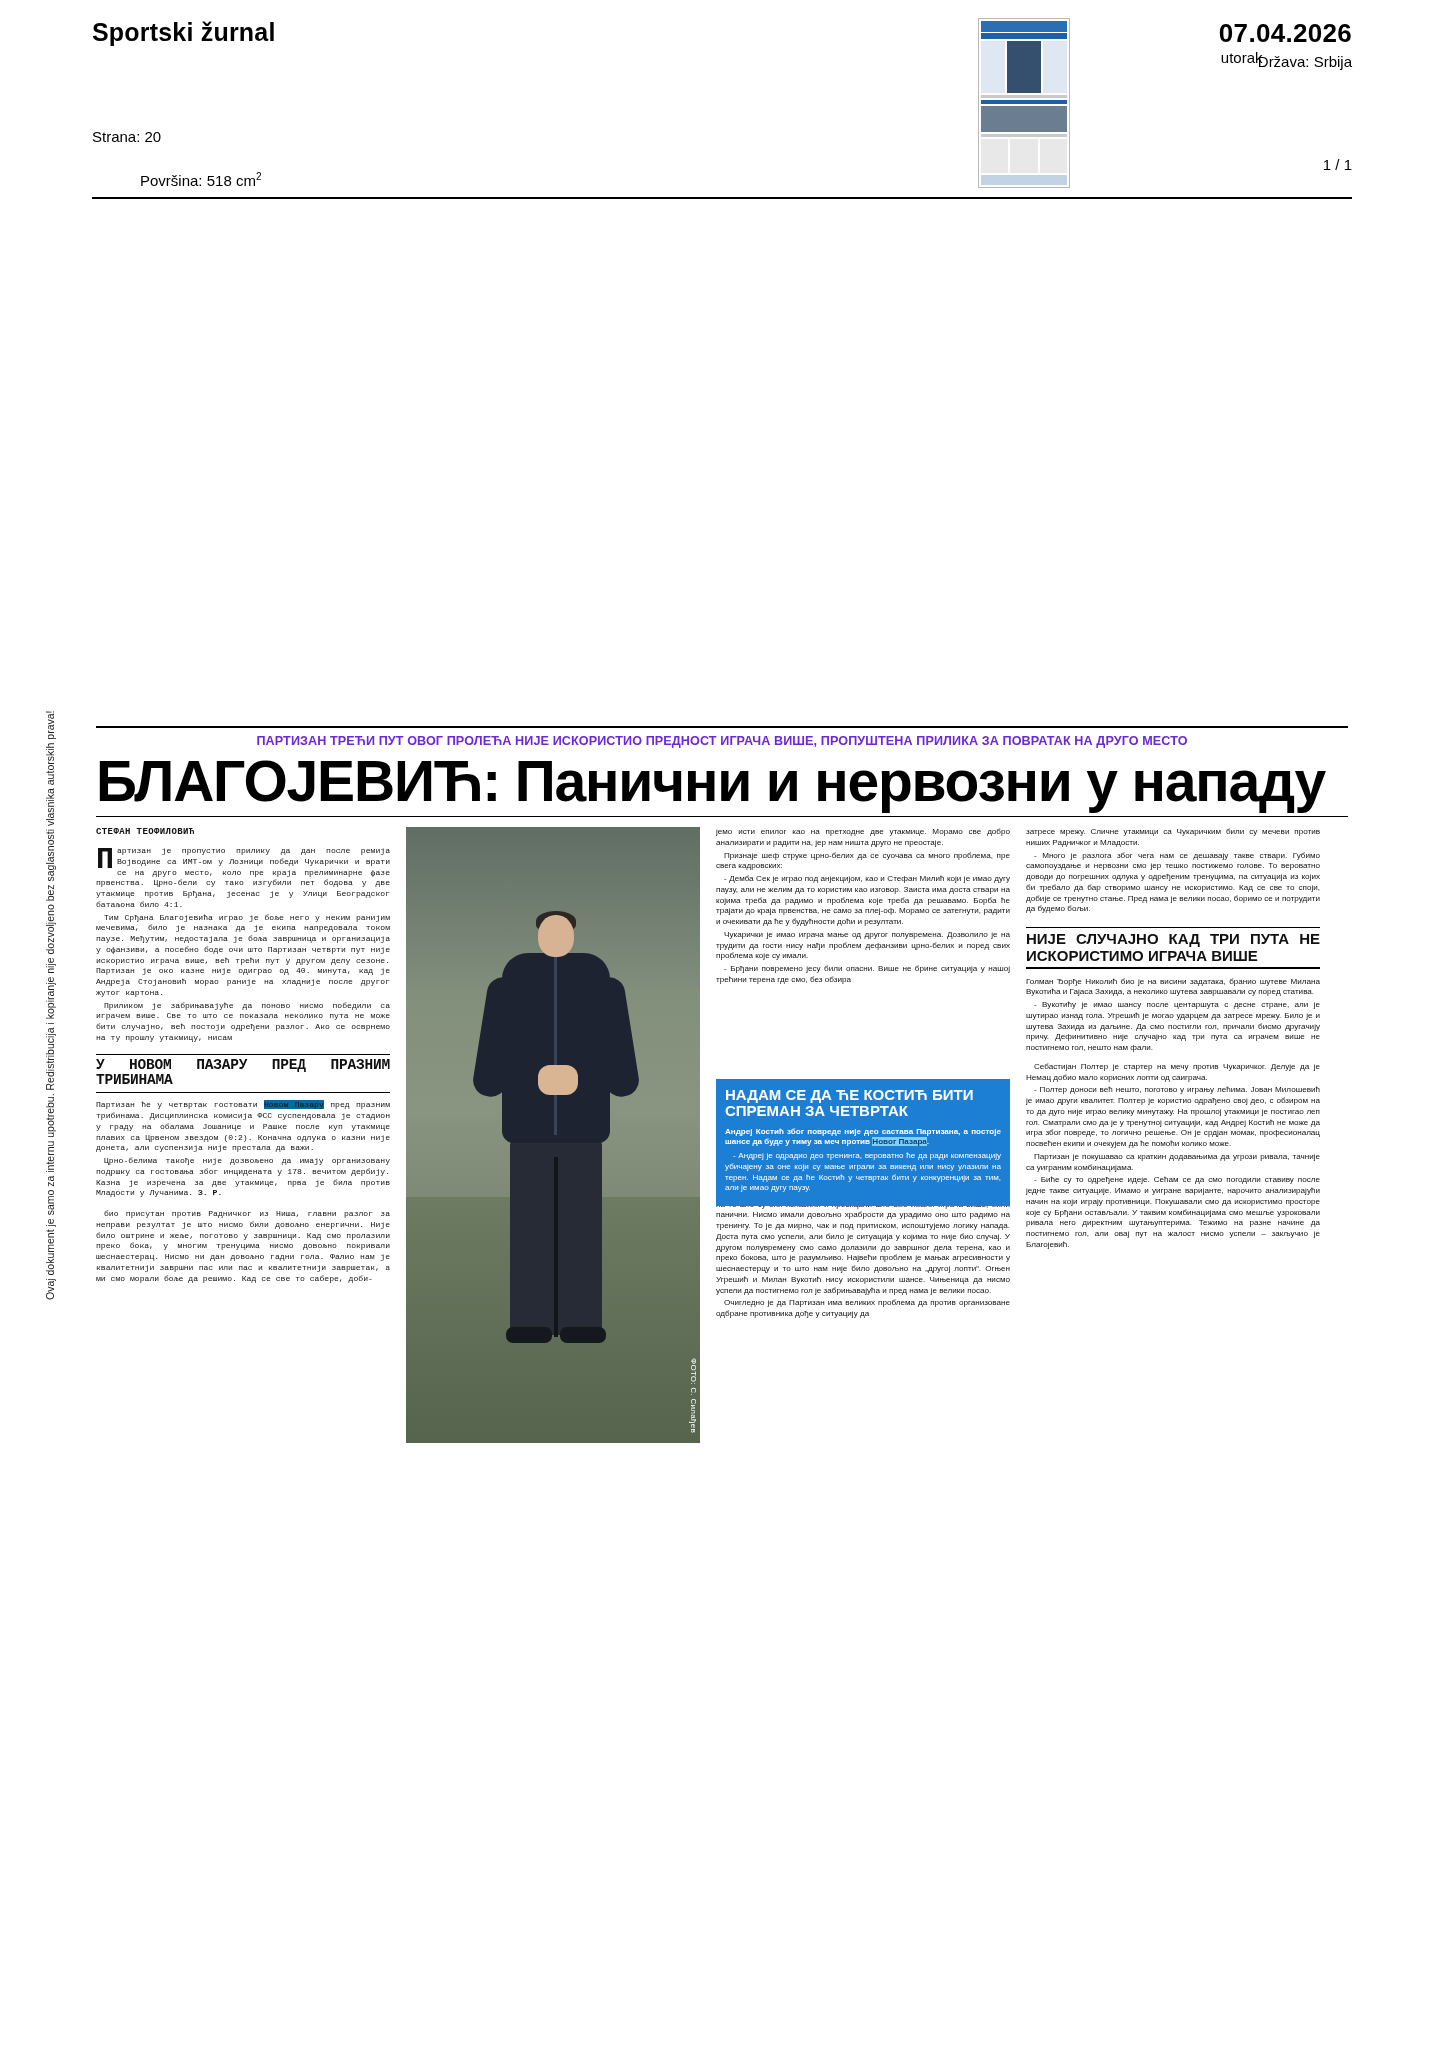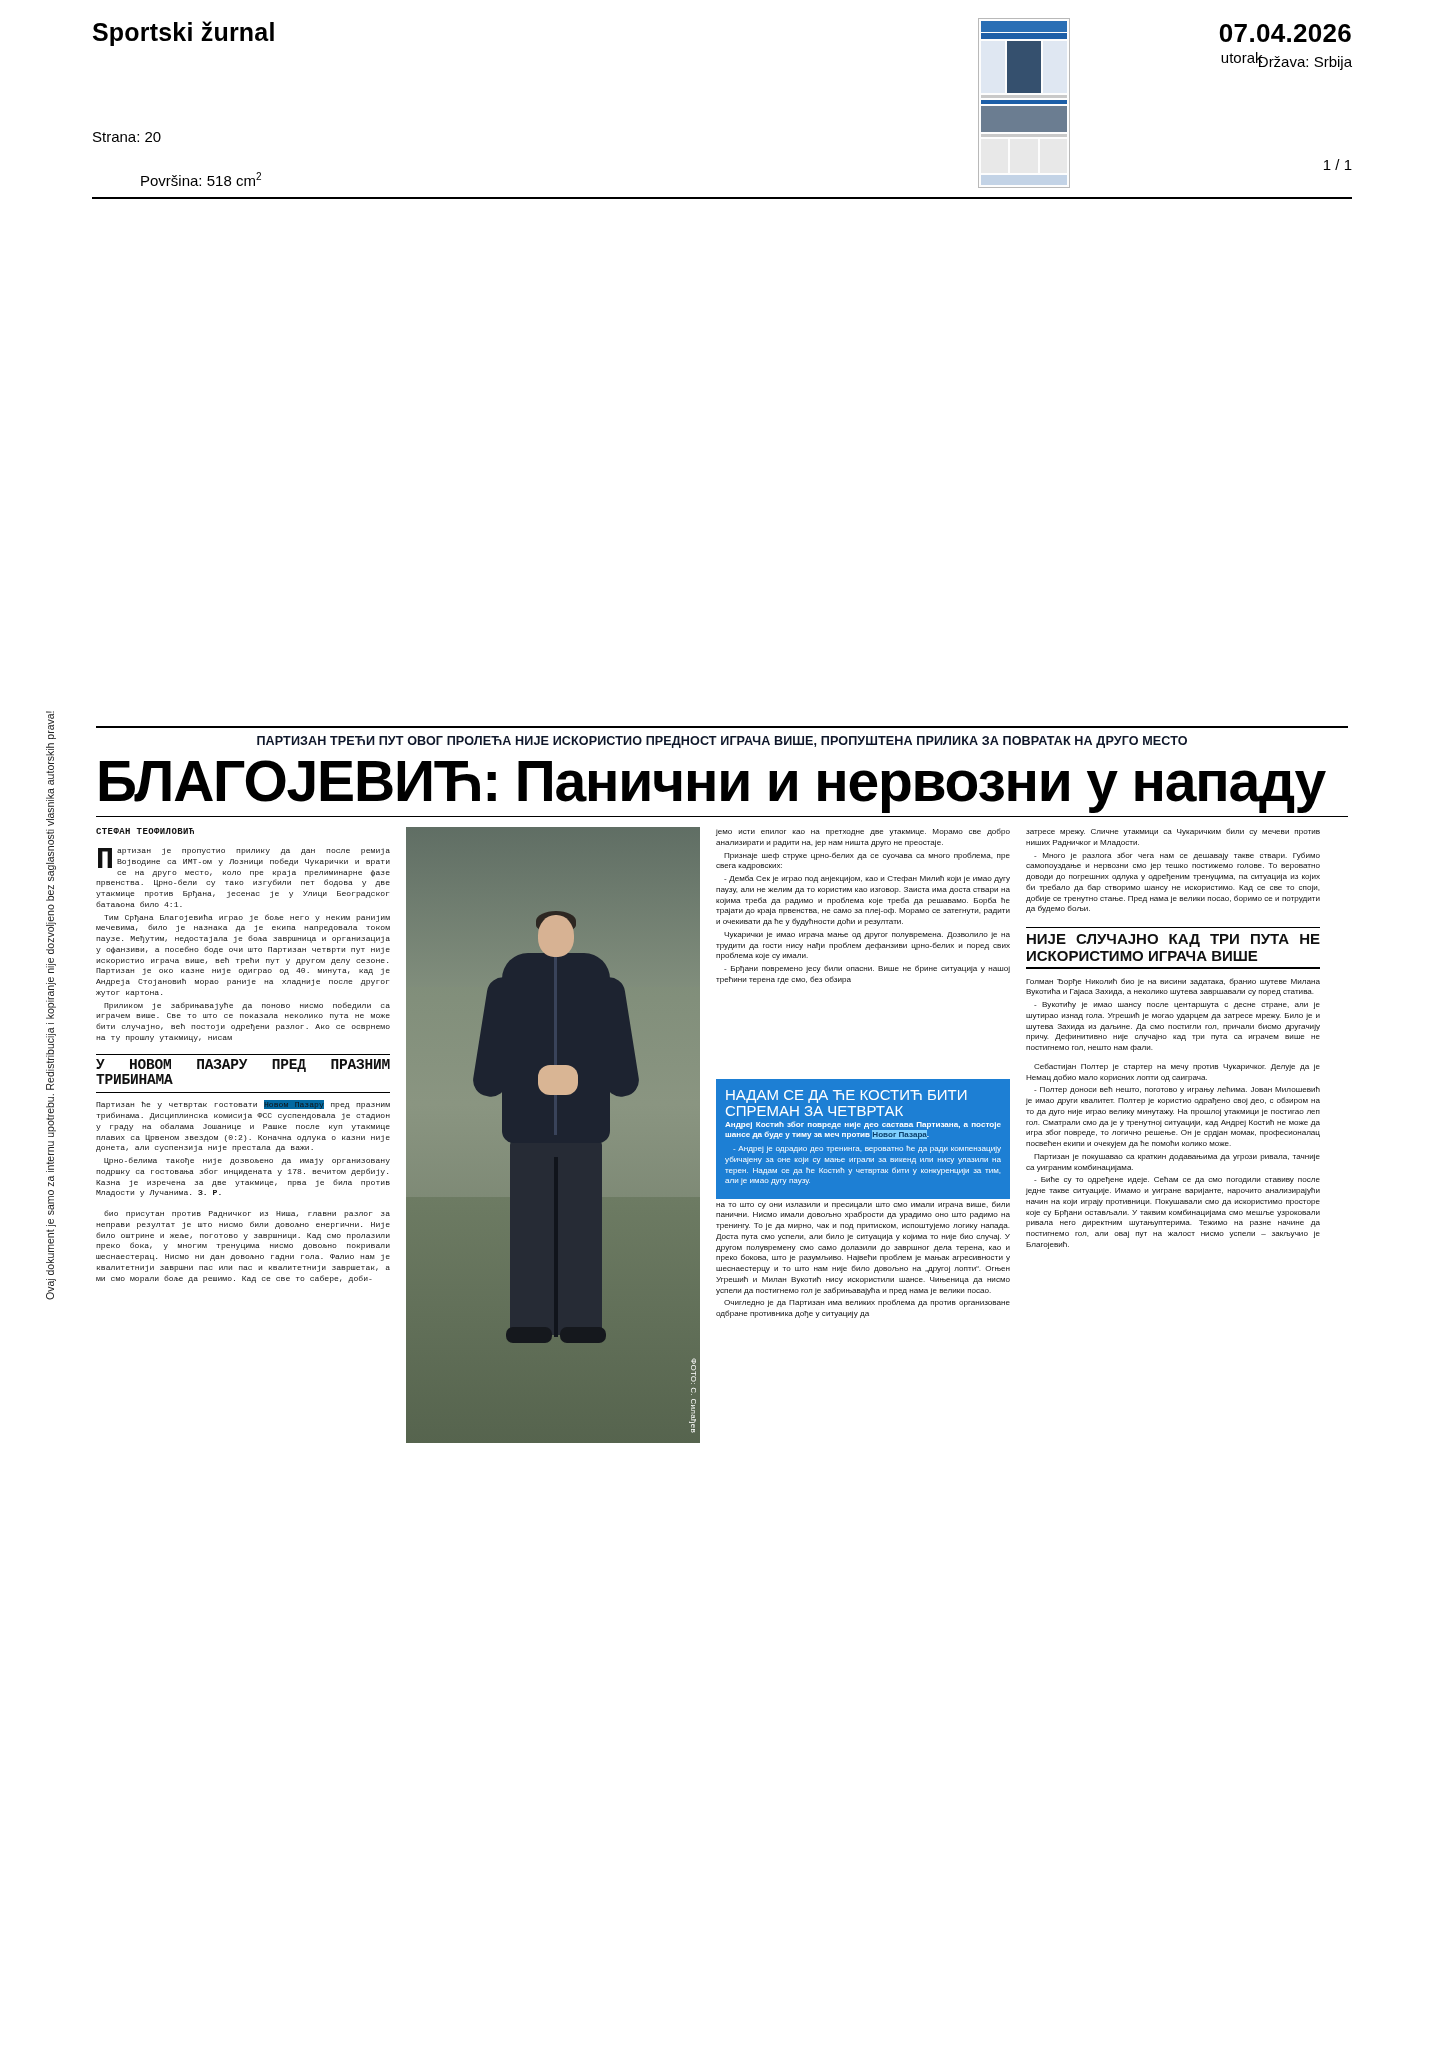--- a/index.html
+++ b/index.html
@@ -170,21 +170,21 @@
     width: 100%;
     height: 1.5px;
     background: #000;
   }
   .kicker {
     text-align: center;
     font-size: 12.6px;
     font-weight: bold;
     letter-spacing: 0.1px;
     margin: 6px 0 4px 0;
-    color: #0f172a;
+    color: #6d28d9;
   }
   .headline {
     font-size: 57px;
     font-weight: bold;
     letter-spacing: -1.2px;
     line-height: 1.02;
     margin: 2px 0 6px 0;
     white-space: nowrap;
   }
   .headline-rule {
@@ -384,22 +384,23 @@
     left: 620px;
     top: 252px;
     width: 294px;
     background: #1d7fd4;
     color: #fff;
     padding: 8px 9px 10px 9px;
     box-sizing: border-box;
   }
   .bluebox .bb-title {
     font-size: 15px;
-    font-weight: normal;
+    font-weight: bold;
     line-height: 1.08;
+    margin-bottom: 7px;
   }
   .bluebox .bb-lead {
     font-size: 8.1px;
     line-height: 1.33;
     text-align: justify;
     font-weight: bold;
     margin: 0 0 3px 0;
   }
   .bluebox .bb-body {
     font-size: 8.1px;

